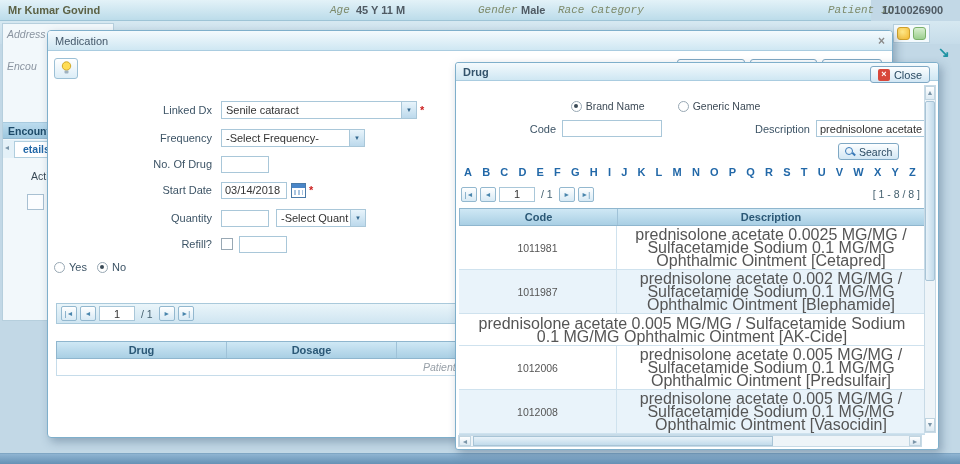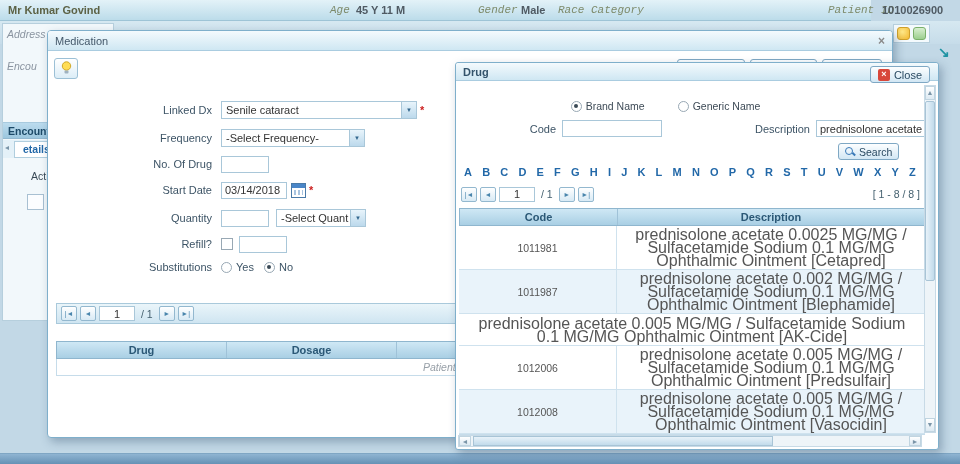--- a/index.html
+++ b/index.html
@@ -236,21 +236,20 @@
     <div class="frow" style="top:178px">
       <span class="flabel">Quantity</span>
       <input class="tinput" style="width: 48px;" value="">
       <span class="combo" style="width:90px;margin-left:7px">
         <span class="ctext">-Select Quant</span>
         <span class="carrow">▼</span>
       </span>
     </div>
 
     <div class="frow" style="top:227px">
-      <span class="flabel">Substitutions</span>
       <span class="radio"></span>
       <span class="rlbl">Yes</span>
       <span class="radio on"></span>
       <span class="rlbl">No</span>
     </div>
 
     <div class="pager med-pager">
       <span class="pbtn">|◄</span>
       <span class="pbtn">◄</span>
       <input class="pinput" value="1" style="">

